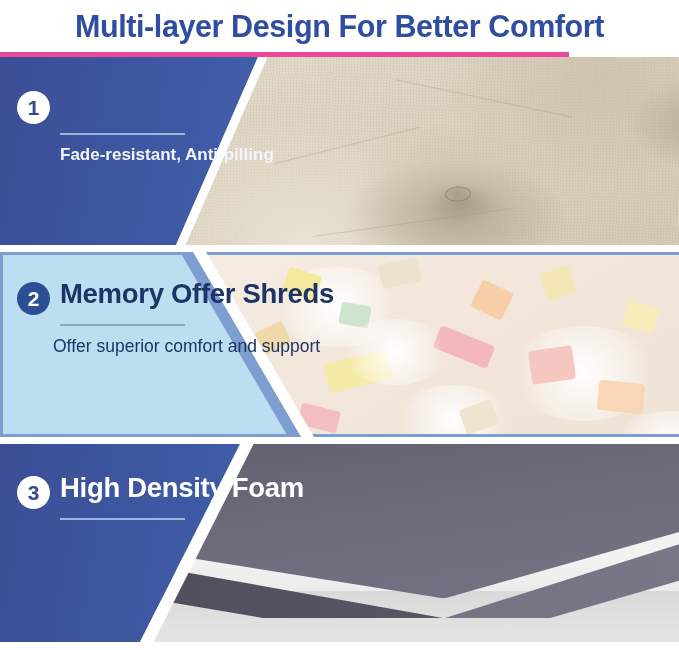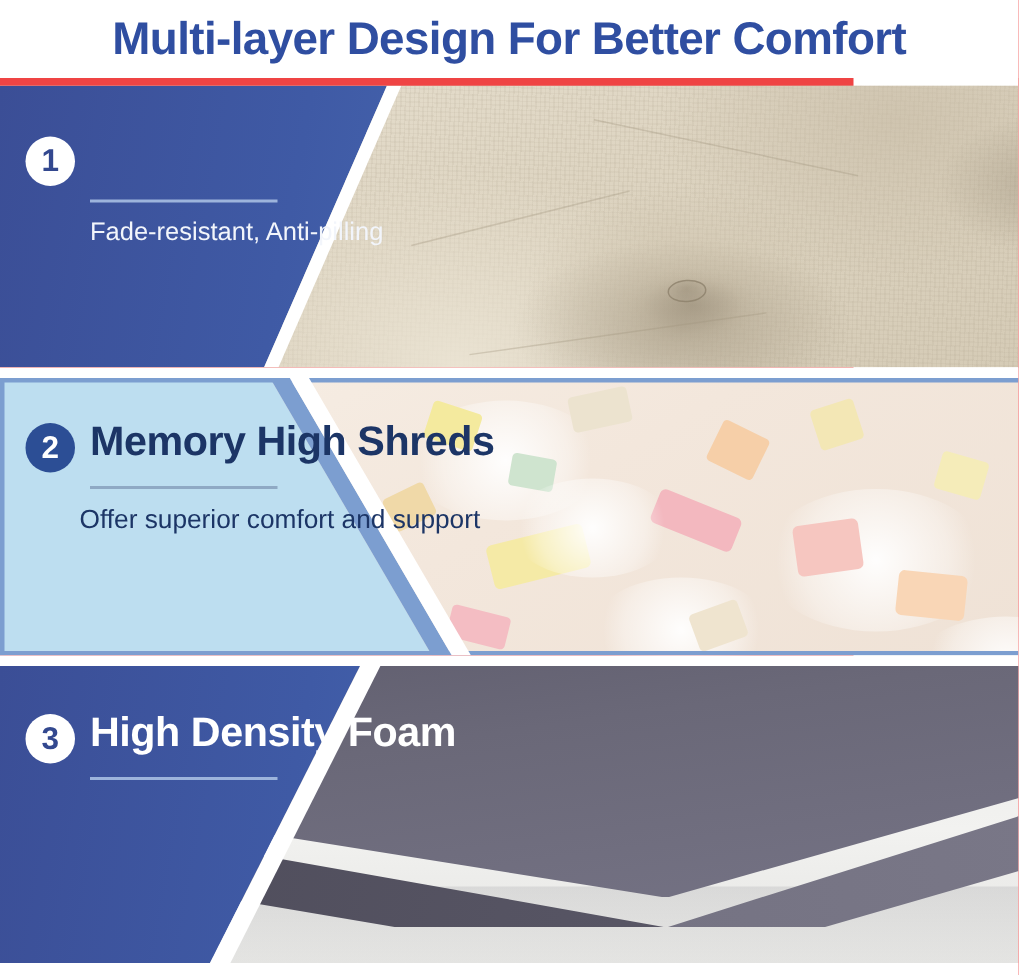--- a/index.html
+++ b/index.html
@@ -2,21 +2,21 @@
 <html><head>
 <meta charset="utf-8">
 <style>
   * { margin:0; padding:0; box-sizing:border-box; }
   html,body { width:679px; height:650px; }
   body {
     font-family:"Liberation Sans", sans-serif;
     background:#ffffff;
     overflow:hidden;
   }
-  .infographic { position:relative; width:569px; height:650px; background:#ef4444; }
+  .infographic { position:relative; width:569px; height:650px; background:#ec4899; }
 
   
   .title-bar {
     position:absolute; left:0; top:0; width:679px; height:52px;
     display:flex; align-items:center; justify-content:center;
     background:#ffffff;
   }
   .title-text {
     font-size:30.5px; font-weight:bold; color:#2f4ea1;
     letter-spacing:-0.4px; white-space:nowrap;
@@ -64,21 +64,21 @@
   .badge-on-light { background:#2c4e95; color:#ffffff; }
 
   .headline { font-size:27.5px; font-weight:bold; line-height:1.09; letter-spacing:-0.3px; }
   .headline.on-dark { color:#ffffff; }
   .headline.on-light { color:#1c3566; }
 
   .divider { height:2px; width:125px; margin:9px 0 0 43px; }
   .divider.on-dark { background:#9db4dc; }
   .divider.on-light { background:#8fa9c4; }
 
-  .sub { font-size:17px; font-weight:normal; line-height:1.28; margin:9px 0 0 43px; }
+  .sub { font-size:17px; font-weight:bold; line-height:1.28; margin:9px 0 0 43px; }
   .sub.on-dark { color:#f2f5fb; }
   .sub.on-light { color:#1c3566;margin-left:36px; }
   #panel-2 .sub { font-weight:normal; font-size:17.5px; }
 
   
   
   .linen {
     position:absolute; inset:0;
     background:
       radial-gradient(ellipse 60px 34px at 68% 78%, rgba(150,138,118,0.55) 0%, rgba(190,178,156,0.15) 55%, transparent 72%),
@@ -207,21 +207,21 @@
     <div style="position:absolute;left:0;top:0;width:679px;height:100%;pointer-events:none;">
       <div style="position:absolute;left:0;top:0;width:679px;height:3px;background:#7c9ed0;"></div>
       <div style="position:absolute;left:0;bottom:0;width:679px;height:3px;background:#7c9ed0;"></div>
       <div style="position:absolute;left:0;top:0;width:3px;height:100%;background:#7c9ed0;"></div>
       <div style="position:absolute;left:0;top:0;width:400px;height:100%;clip-path:polygon(45% 0, 48.3% 0, 75.3% 100%, 72% 100%);background:#7c9ed0;"></div>
       <div style="position:absolute;left:0;top:0;width:400px;height:100%;clip-path:polygon(48.3% 0, 51.5% 0, 78.5% 100%, 75.3% 100%);background:#ffffff;"></div>
     </div>
     <div class="content">
       <div class="head-row">
         <div class="badge badge-on-light">2</div>
-        <div class="headline on-light">Memory High Shreds</div>
+        <div class="headline on-light">Memory Offer Shreds</div>
       </div>
       <div class="divider on-light"></div>
       <div class="sub on-light">Offer superior comfort and support</div>
     </div>
   </div>
 
   <div class="gap" id="gap-2"></div>
 
   <div class="panel" id="panel-3">
     <div class="photo">

